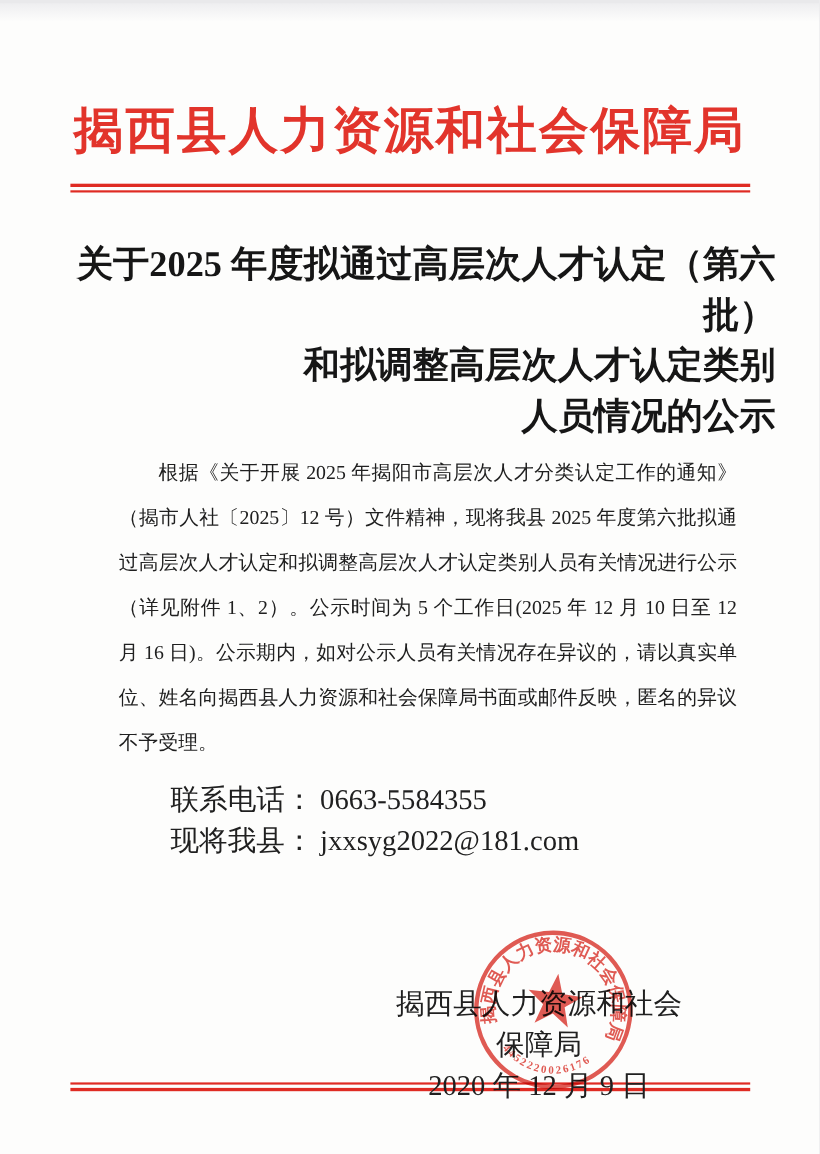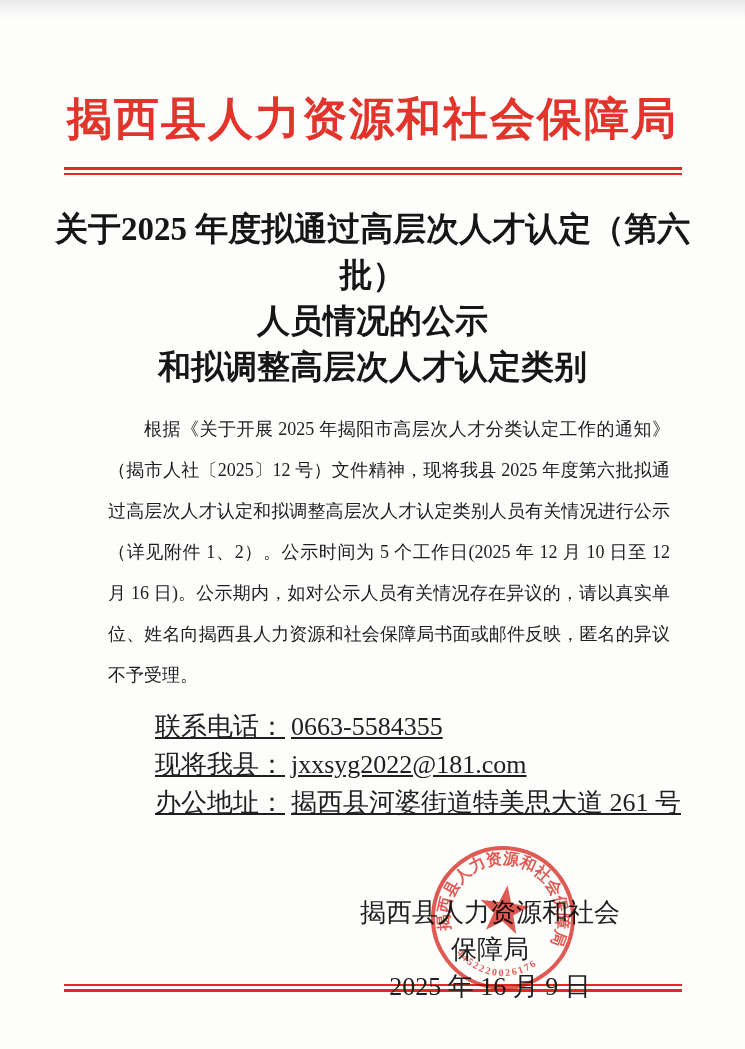--- a/index.html
+++ b/index.html
@@ -30,22 +30,22 @@
   .rule-bottom { top: 981px; }
   .rule-bar { background: #df2b23; }
   .rule-top .bar1 { height: 3px; }
   .rule-top .bar2 { height: 2px; margin-top: 3px; }
   .rule-bottom .bar1 { height: 2px; }
   .rule-bottom .bar2 { height: 3px; margin-top: 3px; }
 
   
   .doc-title {
     position: absolute;
-    top: 203px; left: 40px; right: 40px;
-    text-align: center;
+    top: 215px; left: 40px; right: 40px;
+    text-align: right;
     font-size: 33px;
     font-weight: bold;
     line-height: 46px;
     color: #161616;
   }
 
   
   .body-text {
     position: absolute;
     top: 388px; left: 108px; width: 562px;
@@ -57,21 +57,21 @@
     text-justify: inter-character;
   }
 
   
   .contacts {
     position: absolute;
     top: 705px; left: 155px;
     font-size: 26px;
     color: #202020;
   }
-  .contact-row { height: 38px; line-height: 38px; white-space: nowrap; text-decoration: underline; }
+  .contact-row { height: 38px; line-height: 38px; white-space: nowrap; }
   .contact-row .label { margin-right: 6px; }
 
   
   .signature-block {
     position: absolute;
     top: 891px; left: 352px; width: 276px;
     text-align: center;
     font-size: 26px;
     color: #202020;
     line-height: 37px;
@@ -106,41 +106,38 @@
 
   <div class="letterhead">揭西县人力资源和社会保障局</div>
 
   <div class="rule rule-top">
     <div class="rule-bar bar1"></div>
     <div class="rule-bar bar2"></div>
   </div>
 
   <div class="doc-title">
     <div>关于2025 年度拟通过高层次人才认定（第六批）</div>
+    <div>和拟调整高层次人才认定类别</div>
     <div>人员情况的公示</div>
-    <div>和拟调整高层次人才认定类别</div>
   </div>
 
   <p class="body-text">根据《关于开展 2025 年揭阳市高层次人才分类认定工作的通知》（揭市人社〔2025〕12 号）文件精神，现将我县 2025 年度第六批拟通过高层次人才认定和拟调整高层次人才认定类别人员有关情况进行公示（详见附件 1、2）。公示时间为 5 个工作日(2025 年 12 月 10 日至 12 月 16 日)。公示期内，如对公示人员有关情况存在异议的，请以真实单位、姓名向揭西县人力资源和社会保障局书面或邮件反映，匿名的异议不予受理。</p>
 
   <div class="contacts">
     <div class="contact-row">
       <span class="label">联系电话：</span><span class="value">0663-5584355</span>
     </div>
     <div class="contact-row">
       <span class="label">现将我县：</span><span class="value">jxxsyg2022@181.com</span>
     </div>
-    <div class="contact-row">
-      <span class="label">办公地址：</span><span class="value">揭西县河婆街道特美思大道 261 号</span>
-    </div>
   </div>
 
   <div class="signature-block">
     <div>揭西县人力资源和社会保障局</div>
-    <div>2025 年 16 月 9 日</div>
+    <div>2020 年 12 月 9 日</div>
   </div>
 
   <svg class="seal" viewBox="0 0 148 148" aria-hidden="true">
     <circle class="ring" cx="74" cy="74" r="70"></circle>
     <polygon class="star" points="74,41 67.89,58.59 49.27,58.97 64.11,70.21 58.72,88.03 74,77.4 89.28,88.03 83.89,70.21 98.73,58.97 80.11,58.59"></polygon>
     <defs>
       <path id="seal-top-arc" d="M 23.3 92.5 A 54 54 0 1 1 124.7 92.5"></path>
       <path id="seal-bottom-arc" d="M 26.5 107.3 A 58 58 0 0 0 121.5 107.3"></path>
     </defs>
     <text class="arc-name">

